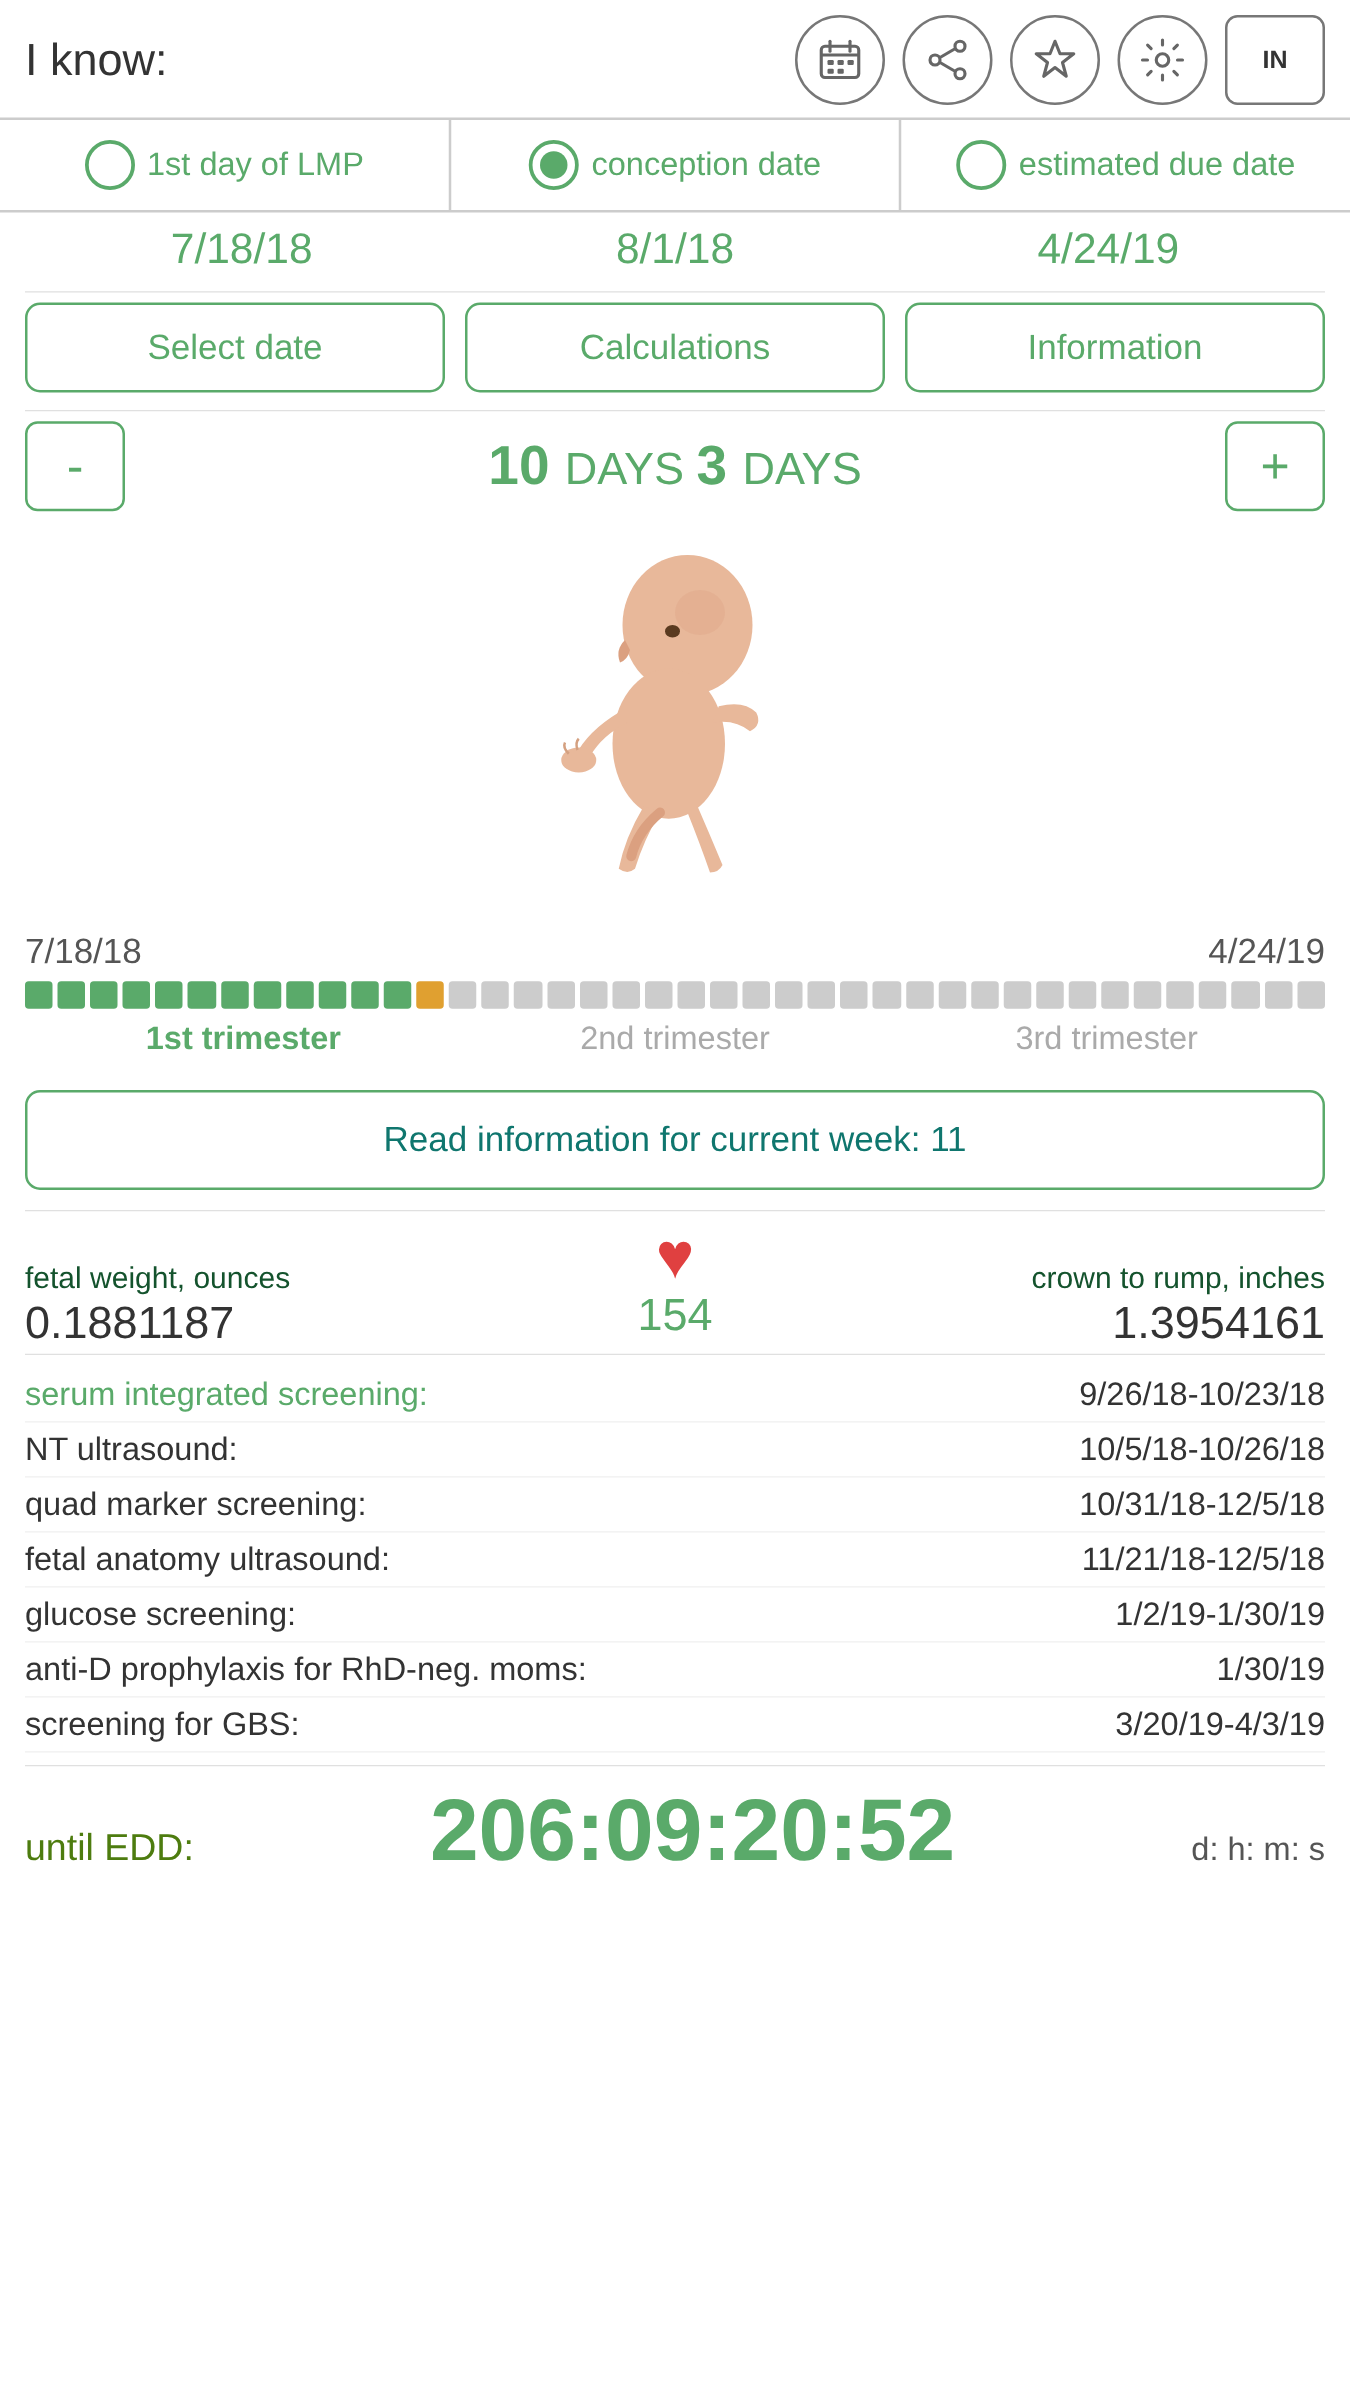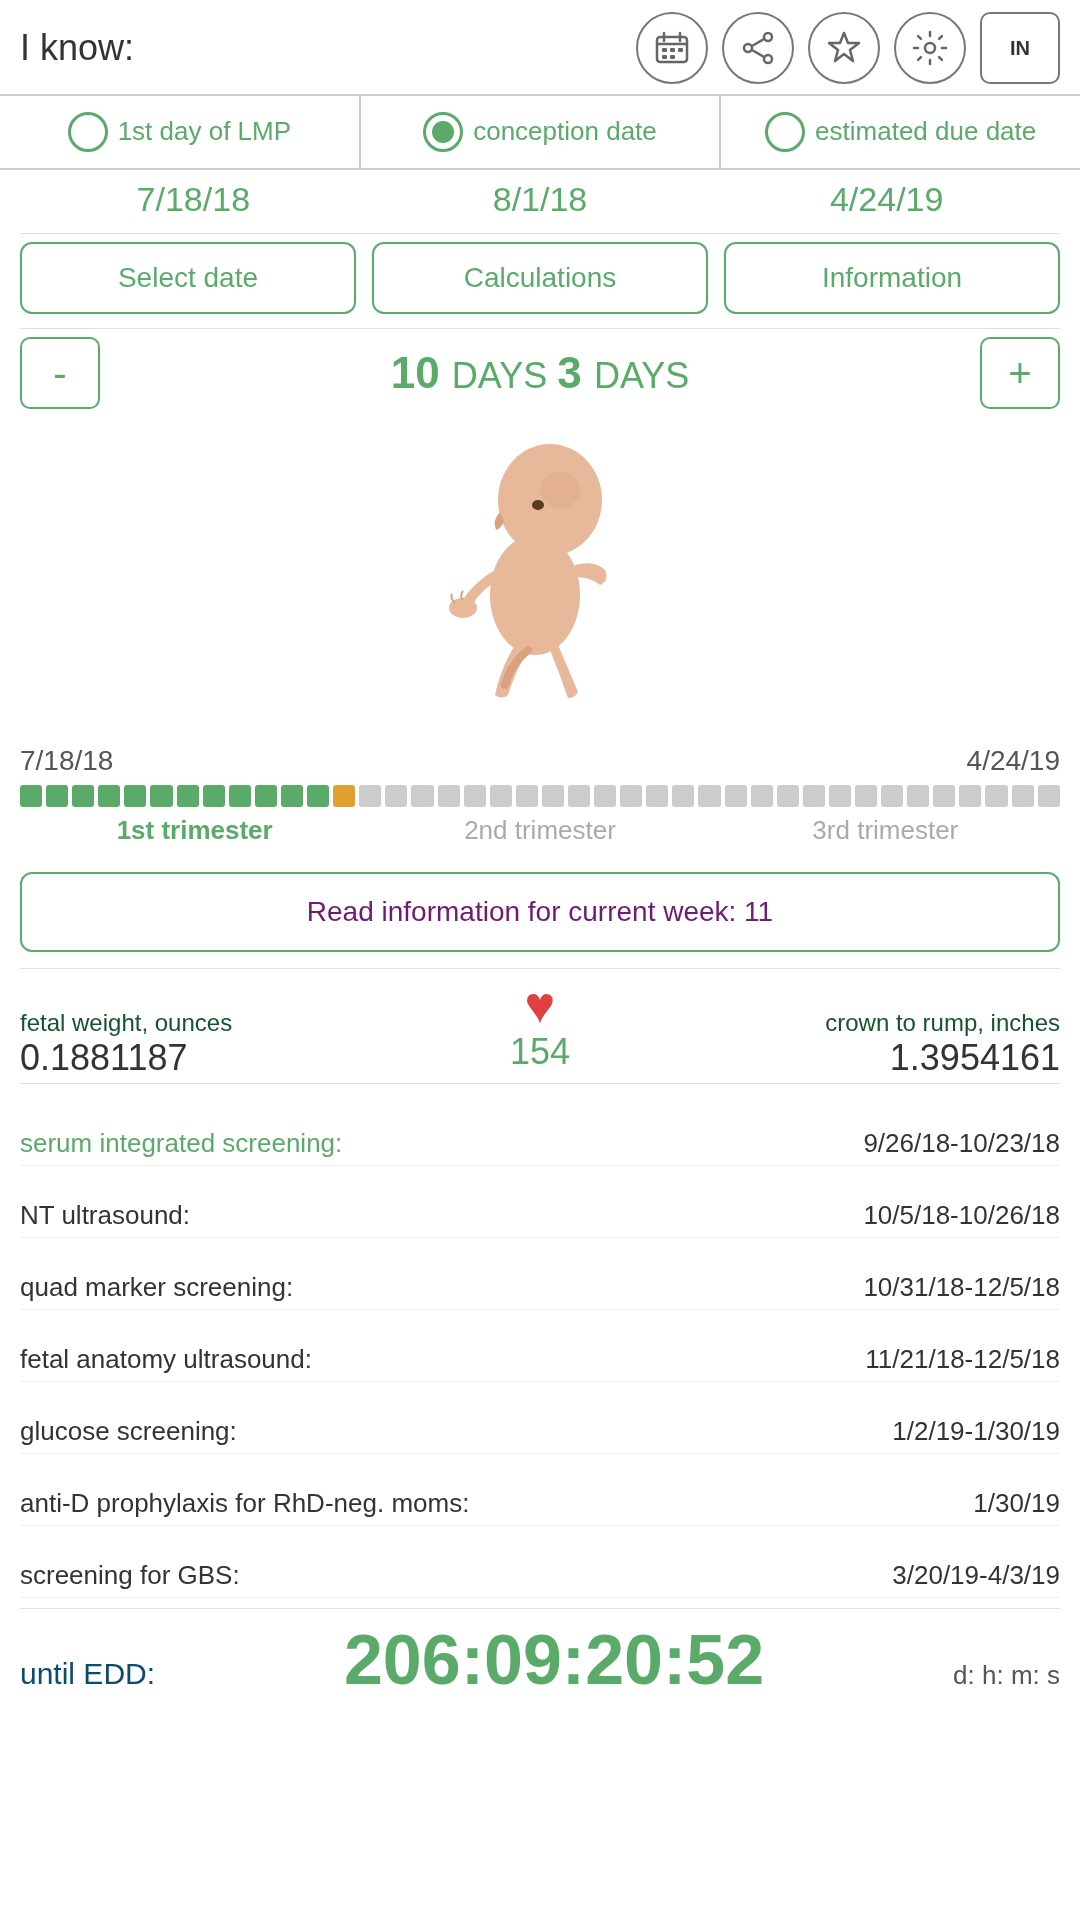--- a/index.html
+++ b/index.html
@@ -210,21 +210,21 @@
     .trimester-label.active { color: #5aaa6a; font-weight: 600; }
     .trimester-label.inactive { color: #aaa; }
 
     
     .read-info-btn {
       margin: 16px 20px;
       border: 2.5px solid #5aaa6a;
       border-radius: 12px;
       padding: 22px 20px;
       font-size: 28px;
-      color: #701a75;
+      color: #0f766e;
       background: #fff;
       cursor: pointer;
       text-align: center;
     }
 
     
     .stats-row {
       display: flex;
       padding: 10px 20px 4px 20px;
       align-items: flex-end;
@@ -266,21 +266,20 @@
     
     .screening-section {
       padding: 10px 20px 10px 20px;
     }
     .screening-row {
       display: flex;
       justify-content: space-between;
       align-items: baseline;
       padding: 6px 0;
       border-bottom: 1px solid #f0f0f0;
-      margin-top: 28px;
     }
     .screening-label {
       font-size: 26px;
       color: #333;
     }
     .screening-label.green { color: #5aaa6a; }
     .screening-date {
       font-size: 26px;
       color: #333;
       text-align: right;
@@ -288,21 +287,21 @@
 
     
     .countdown-row {
       display: flex;
       align-items: baseline;
       padding: 16px 20px 20px 20px;
       justify-content: space-between;
     }
     .until-edd {
       font-size: 30px;
-      color: #0c4a6e;
+      color: #4d7c0f;
     }
     .countdown-value {
       font-size: 70px;
       color: #5aaa6a;
       font-weight: 600;
       line-height: 1;
     }
     .dhms-label {
       font-size: 26px;
       color: #555;

